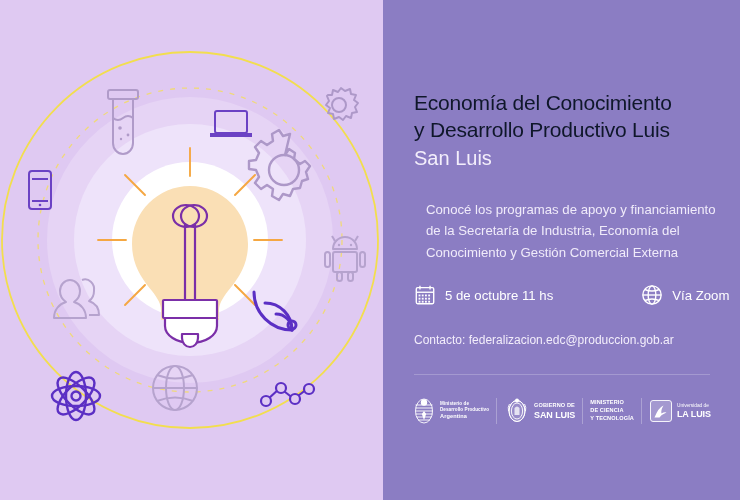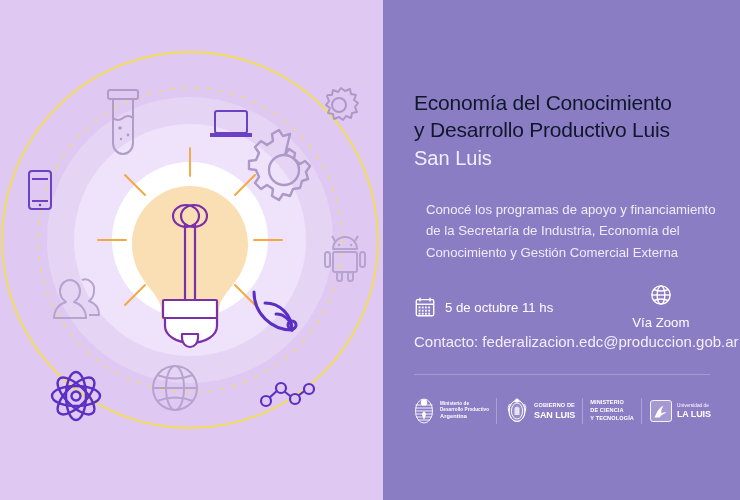--- a/index.html
+++ b/index.html
@@ -59,39 +59,39 @@
     font-size:13.2px;
     color:#f0ebfa;
     line-height:1.62;
   }
 
   .meta-row {
     position:absolute;
     left:31px; top:284px;
     display:flex;
     align-items:center;
-    gap:3px;
+    gap:12px;
   }
   .meta-item {
     display:flex;
     align-items:center;
     gap:9px;
   }
-  .meta-item.second { margin-left:76px;flex-direction:column; }
+  .meta-item.second { margin-left:76px; }
   .meta-icon { width:22px; height:22px; display:block; flex:0 0 22px; }
   .meta-label {
     font-size:13.2px;
     color:#ffffff;
     white-space:nowrap;
   }
 
   .contact-line {
     position:absolute;
     left:31px; top:333px;
-    font-size:15px;
+    font-size:12px;
     color:#f3eefb;
     white-space:nowrap;
     text-align:center;
   }
 
   .divider {
     position:absolute;
     left:31px; top:374px;
     width:296px; height:1px;
     background:rgba(255,255,255,0.22);

